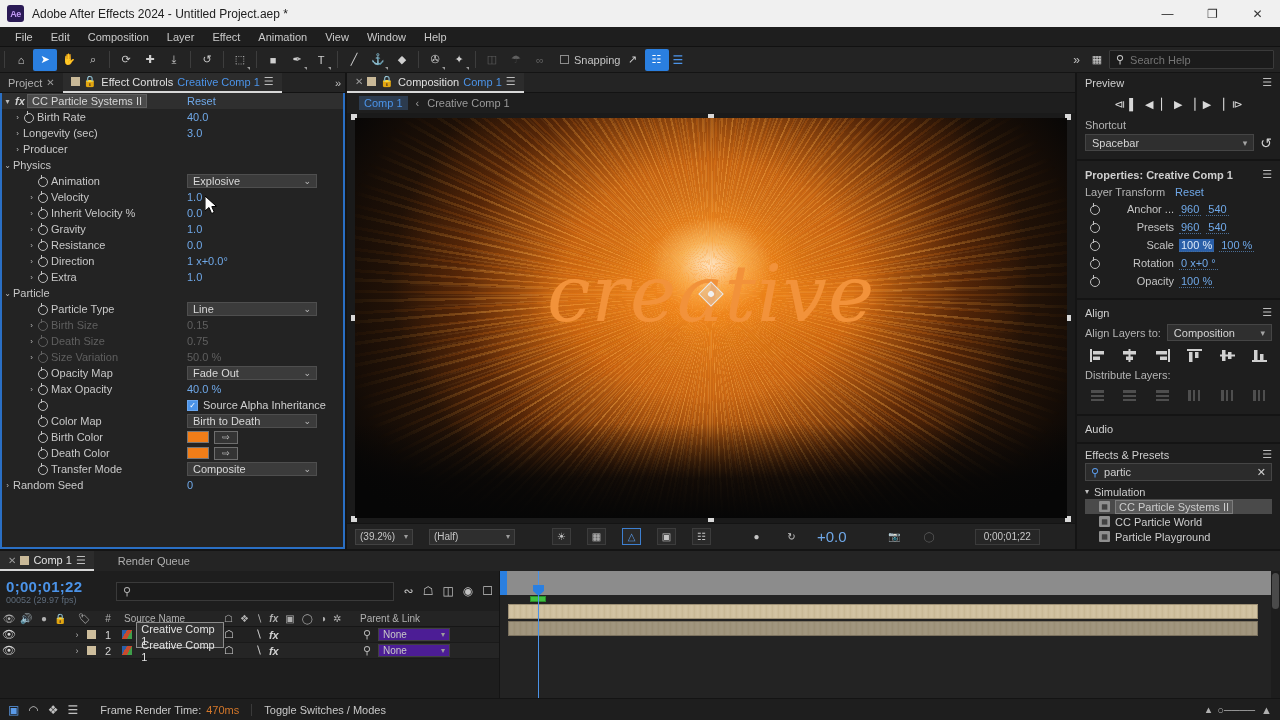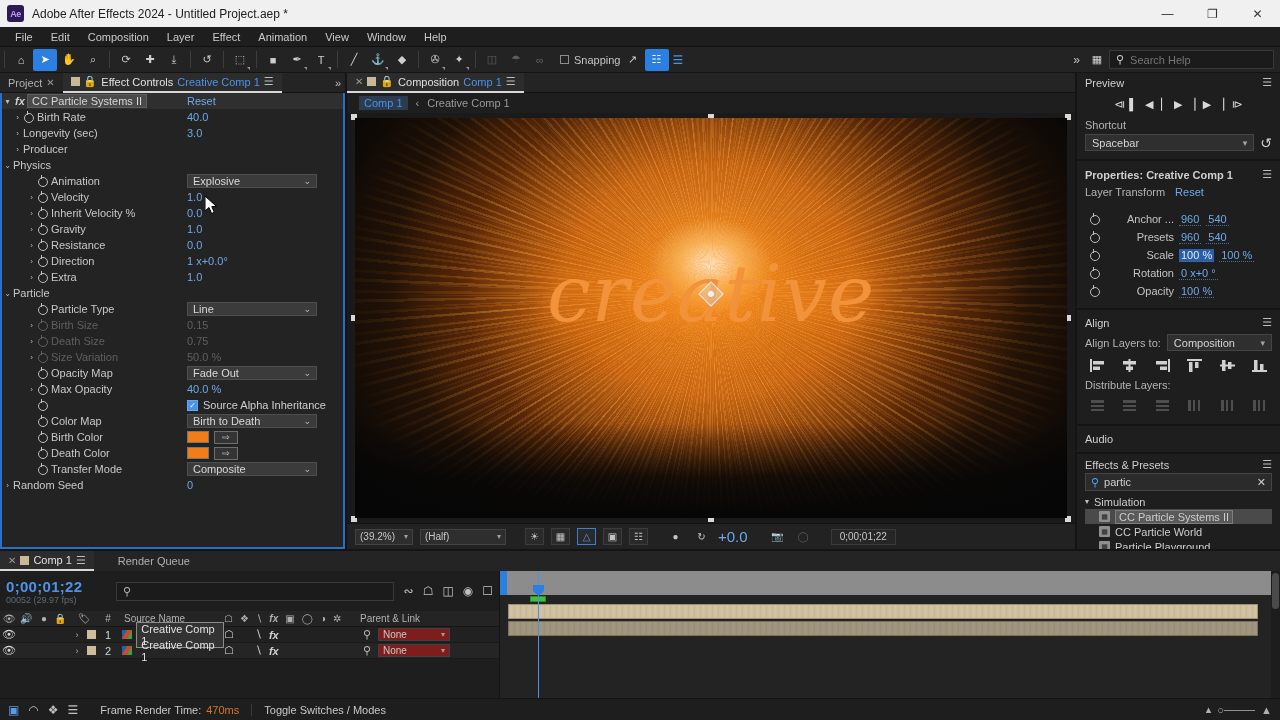--- a/index.html
+++ b/index.html
@@ -116,21 +116,21 @@
   .bottom-fade { position:absolute; left:0; right:0; bottom:0; height:95px;
                  background:linear-gradient(to bottom, rgba(6,6,6,0) 0%, rgba(6,6,6,.85) 58%, #060606 100%); }
   .comp-text { position:absolute; left:0; right:0; top:44%; transform:translateY(-50%); text-align:center;
      font-family:"DejaVu Serif", serif; font-style:italic; font-size:78px; color:#f2923a; letter-spacing:1px;
      text-shadow:0 0 28px rgba(255,150,40,.9), 0 0 60px rgba(255,120,20,.6); }
   .anchor-pt { position:absolute; left:50%; top:44%; width:18px; height:18px; transform:translate(-50%,-50%) rotate(45deg);
                border:1.5px solid #e8e8e8; background:rgba(220,220,220,.35); }
   .anchor-pt::after { content:""; position:absolute; left:5px; top:5px; width:6px; height:6px; border-radius:50%; background:#f0f0f0; }
   .handle { position:absolute; width:6px; height:6px; background:#d8d8d8; }
 
-  .comp-footer { height:26px; background:#222; display:flex; align-items:center; gap:7px; padding:0 8px; flex:none; border-top:1px solid #141414;}
+  .comp-footer { height:26px; background:#222; display:flex; align-items:center; gap:16px; padding:0 8px; flex:none; border-top:1px solid #141414;}
   .mini-dd { height:16px; min-width:58px; background:#2e2e2e; border:1px solid #424242; display:flex; align-items:center;
              justify-content:space-between; padding:0 4px; color:#c6c6c6; font-size:10px; }
   .mini-dd .cv { font-size:8px; color:#9d9d9d; }
   .fbtn { width:19px; height:17px; border:1px solid #3c3c3c; background:#2a2a2a; display:flex; align-items:center;
           justify-content:center; color:#c4c4c4; font-size:10px; }
   .fbtn.on { border-color:#3d7fd0; color:#5a9ae8; }
   .tcode { height:16px; background:#262626; border:1px solid #3b3b3b; color:#c9c9c9; font-size:10px;
            display:flex; align-items:center; padding:0 8px; }
 
   
@@ -170,21 +170,21 @@
   .tl-icons { display:flex; align-items:center; gap:9px; color:#c2c2c2; font-size:12px; }
   .tl-colhdr { height:16px; background:#242424; display:flex; align-items:center; font-size:10px; color:#b0b0b0; flex:none; border-bottom:1px solid #161616;}
   .layer-row { height:16px; display:flex; align-items:center; font-size:11px; border-bottom:1px solid #1a1a1a; }
   .layer-row:nth-child(odd) { background:#212121; }
   .layer-row:nth-child(even) { background:#252525; }
   .lcell { display:flex; align-items:center; justify-content:center; flex:none; }
   .src-name { background:#333; border:1px solid #8c8c8c; padding:0 4px; color:#e2e2e2; }
   .src-name.plain { background:transparent; border:1px solid transparent; }
   .thumb { width:11px; height:9px; background:linear-gradient(120deg,#2a5fa8 0%, #2a5fa8 33%, #c74b2e 33%, #c74b2e 66%, #3f9e4a 66%); margin-right:4px; }
   .layer-color { width:9px; height:9px; background:#cdbd9c; }
-  .par-dd { width:72px; height:13px; background:#7f1d1d; border:1px solid #414141; display:flex; align-items:center;
+  .par-dd { width:72px; height:13px; background:#4c1d95; border:1px solid #414141; display:flex; align-items:center;
             justify-content:space-between; padding:0 4px; color:#c8c8c8; font-size:10px; }
   .tl-tickrow { height:18px; position:relative; background:#232323; }
   .tick-lbl { position:absolute; top:1px; color:#b8b8b8; font-size:9px; }
   .tick-mk { position:absolute; top:12px; width:1px; height:5px; background:#7c7c7c; }
   .workbar { height:12px; background:#8c8c8c; position:relative; }
   .wb-cap { position:absolute; top:0; width:7px; height:12px; background:#2a7fe0; }
   .bar { position:absolute; height:15px; background:
           repeating-linear-gradient(90deg, #cdbd9c 0px, #d3c4a4 3px, #c6b693 6px); border:1px solid #9e9075; }
   .playhead { position:absolute; top:0; bottom:0; width:1px; background:#4b93e8; z-index:5; }
   .playhead-grip { position:absolute; top:14px; left:-5px; width:11px; height:11px; background:#2a7fe0;
@@ -607,21 +607,21 @@
           </div>
         </div>
       </div>
 
       <div class="rp">
         <div class="rp-head" style="margin-top:4px">
           <span style="font-weight:bold">Properties: Creative Comp 1</span>
           <span class="hamb">☰</span>
         </div>
         <div class="rp-body" style="padding-top:2px">
-          <div style="display:flex;gap:10px;margin-bottom:12px">
+          <div style="display:flex;gap:10px;margin-bottom:2px">
             <span class="lbl">Layer Transform</span>
             <span style="color:#6fa8e8">Reset</span>
           </div>
           <div id="prop-rows">
               <div class="prop-row">
                 <span class="sw" style="margin-left: 4px;"></span>
                 <span class="prop-name">Anchor ...</span>
                 <span class="prop-val">960</span>
                 <span class="prop-val">540</span>
               </div>

